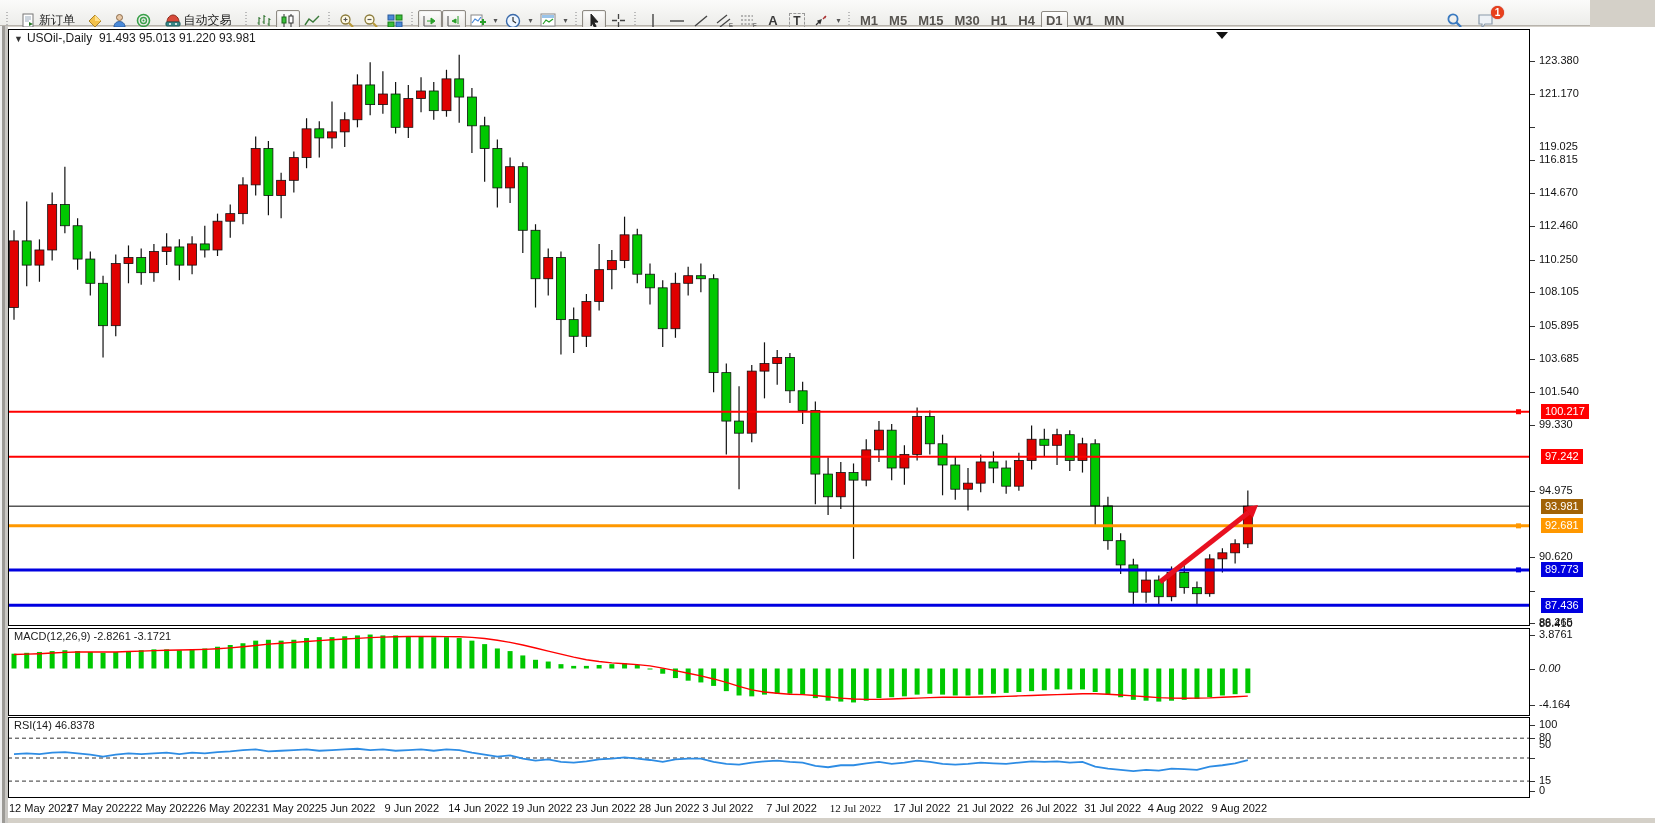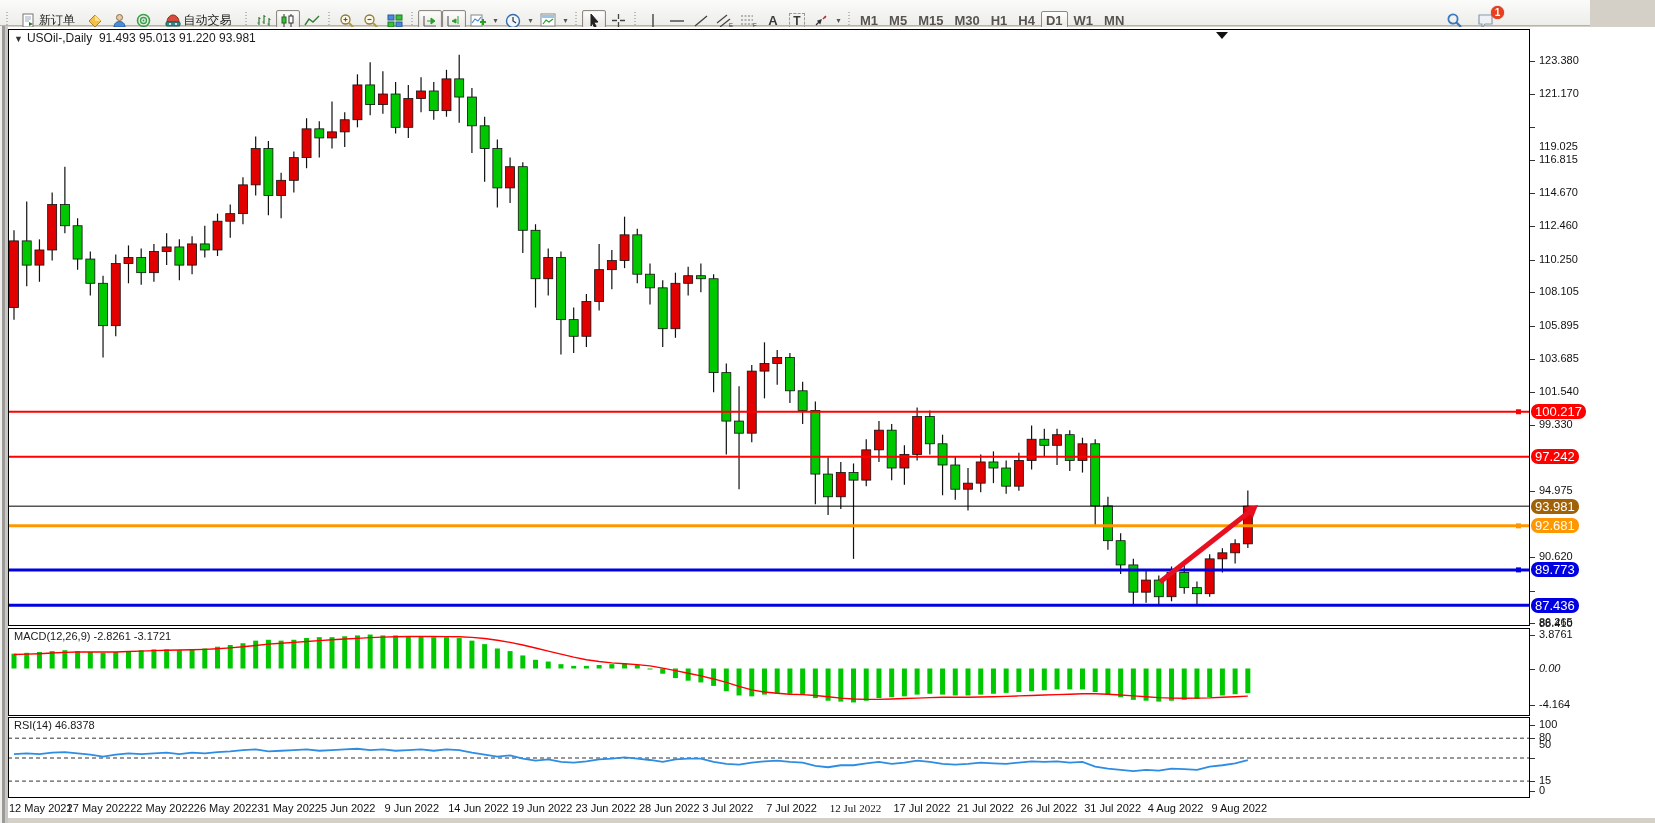--- a/index.html
+++ b/index.html
@@ -34,22 +34,22 @@
   #chart-bg { position:absolute; left:8px; top:27px; width:1647px; height:791px; background:#fff; }
   #chart-title { position:absolute; left:14px; top:31px; font-size:12px; color:#1a1a1a; z-index:30; }
   #chart-title .tri { font-size:9px; color:#333; margin-right:4px; }
   svg.panel { position:absolute; left:8px; background:#fff; }
   #main-svg { top:29px; }
   #macd-svg { top:628px; }
   #rsi-svg  { top:717px; }
   #axis { position:absolute; left:1530px; top:29px; width:125px; height:787px; background:#fff; }
   .ptick { position:absolute; left:9px; font-size:11px; color:#111; white-space:nowrap; }
   .ptick-dash { position:absolute; left:0; width:5px; height:1px; background:#333; }
-  .badge { position:absolute; left:1px; height:15px; line-height:15px; padding:0 4px 0 4px;
-    font-size:13px; color:#fff; white-space:nowrap; z-index:5;border-radius:7px; }
+  .badge { position:absolute; left:11px; height:15px; line-height:15px; padding:0 4px 0 4px;
+    font-size:11px; color:#fff; white-space:nowrap; z-index:5; }
   #dates { position:absolute; left:8px; top:799px; width:1522px; height:19px; background:#fff; }
   .dlab { position:absolute; top:3px; font-size:11px; color:#111; white-space:nowrap; }
   .mlabel { position:absolute; left:6px; top:2px; font-size:11px; color:#1a1a1a; z-index:20; }
 </style>
 </head>
 <body>
 
 <div id="app">
 
   <div id="toolbar">

